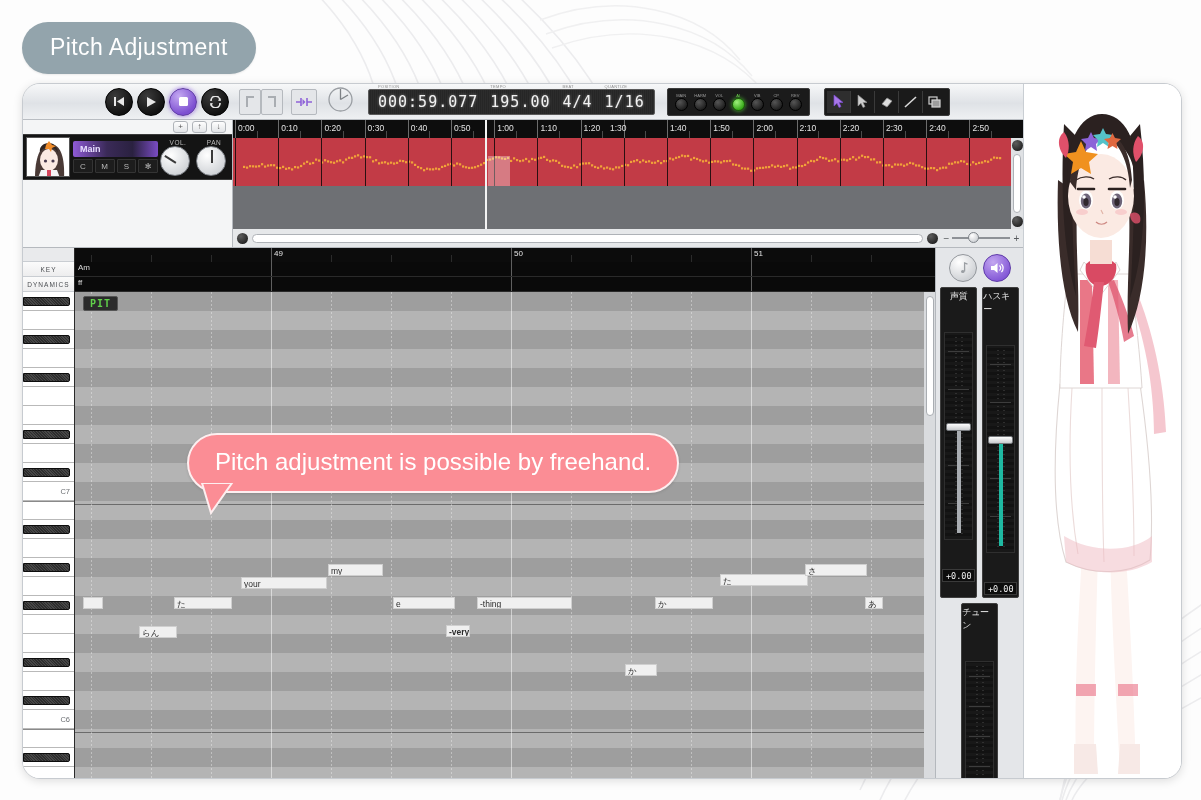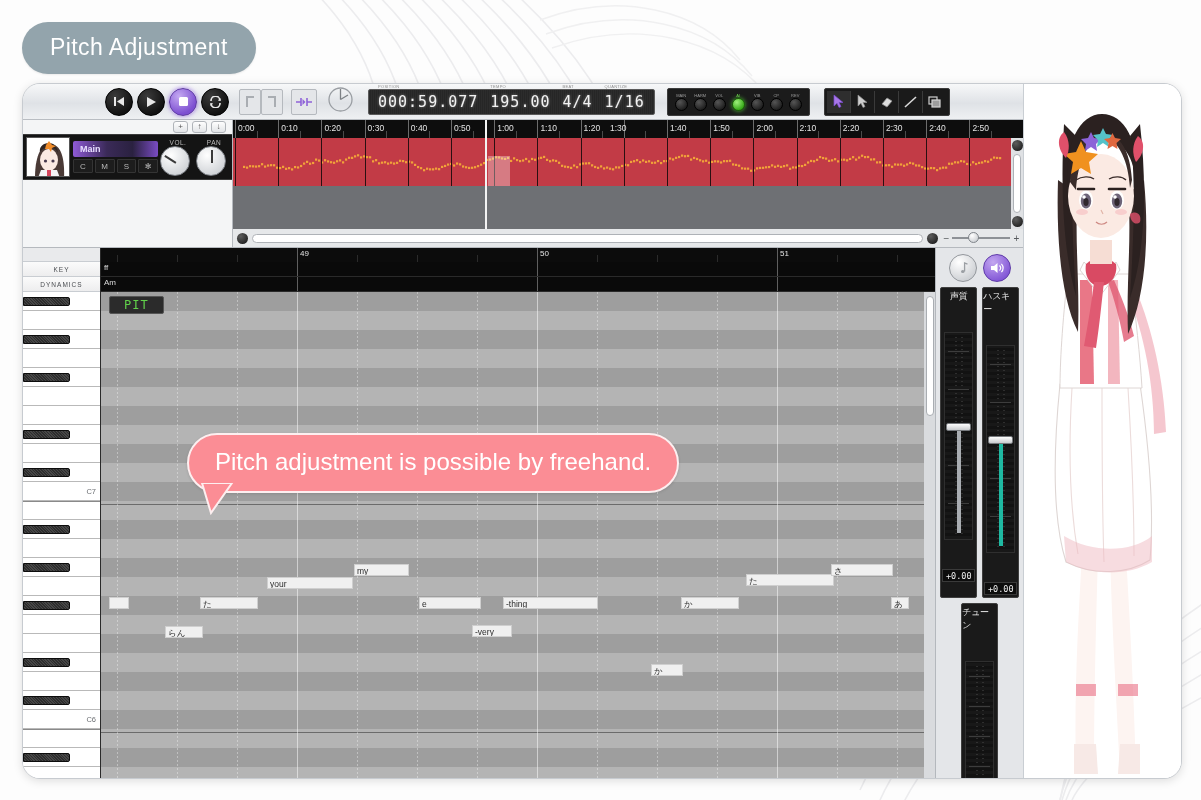--- a/index.html
+++ b/index.html
@@ -132,21 +132,21 @@
                      border:1px solid #80858b; }
   .pm { font-size:10px; color:#56595d; }
   #arr-vscroll { position:absolute; right:0; top:18px; bottom:18px; width:12px;
                  background:#dfe1e4; display:flex; flex-direction:column; align-items:center;
                  justify-content:space-between; padding:2px 0; }
   #arr-vscroll .thumb { width:8px; flex:1; margin:3px 0; background:#fff;
                         border:1px solid #aeb2b7; border-radius:4px; }
 
   
   #editor { flex:1; display:flex; position:relative; background:#dfe1e3; overflow:hidden; }
-  #keys-col { width:78px; position:relative; background:#fff; border-right:1px solid #2a2a2a; }
+  #keys-col { width:52px; position:relative; background:#fff; border-right:1px solid #2a2a2a; }
   #lane-head { height:44px; background:#f1f2f3; border-bottom:1px solid #b7bbc0; }
   .lane-lab { height:15px; display:flex; align-items:center; justify-content:center;
               font-size:6.5px; letter-spacing:1px; color:#4a4d51;
               background:linear-gradient(#fbfbfb,#ededee); border-bottom:1px solid #c9cdd2; }
   #piano { position:absolute; left:0; right:0; top:44px; bottom:0; background:#fff; }
   .wk { position:absolute; left:0; right:0; border-bottom:1px solid #b9b9b9; }
   .bk { position:absolute; left:0; width:47px; height:9px; border-radius:0 2px 2px 0;
         background:repeating-linear-gradient(45deg,#2d2d2d,#2d2d2d 1px,#474747 1px,#474747 2px);
         border:1px solid #0d0d0d; }
   .klab { position:absolute; right:4px; font-size:7.5px; color:#6d7074; }
@@ -163,22 +163,22 @@
           background:#a8a8a8; }
   .grow { position:absolute; left:0; right:0; height:19px; }
   .grow.d { background:#9e9e9e; }
   .grow.l { background:#b4b4b4; }
   .gline { position:absolute; left:0; right:0; height:1px; background:rgba(255,255,255,.28); }
   .gline.oct { background:#6b6b6b; height:1px; }
   .vline { position:absolute; top:0; bottom:0; width:1px;
            background:repeating-linear-gradient(180deg,rgba(255,255,255,.35) 0 2px, transparent 2px 4px); }
   .vline.bar { background:rgba(255,255,255,.5); }
   #pit-badge { position:absolute; left:8px; top:4px; background:#2b2b2b; border:1px solid #555;
-               color:#61d14a; font-family:"DejaVu Sans Mono", monospace; font-size:12px;
-               font-weight:normal; padding:1px 14px; border-radius:2px; letter-spacing:1px; z-index:9; }
+               color:#61d14a; font-family:"DejaVu Sans Mono", monospace; font-size:10px;
+               font-weight:bold; padding:1px 6px; border-radius:2px; letter-spacing:1px; z-index:9; }
   .lyric { position:absolute; background:#f0f0f0; border:1px solid #cfcfcf;
            font-size:8.5px; color:#2b2b2b; padding:0 2px; height:12px; line-height:12px;
            white-space:nowrap; overflow:hidden; z-index:4; }
   #roll-vscroll { position:absolute; right:0; top:44px; bottom:0; width:11px;
                   background:#d9dbde; }
   #roll-vscroll .thumb { position:absolute; left:1.5px; width:8px; top:4px; height:120px;
                          background:#fff; border:1px solid #a9adb2; border-radius:4px; }
 
   
   #mixer { width:88px; flex:0 0 88px; background:#e4e6e9; border-left:1px solid #b4b8bd;
@@ -858,28 +858,28 @@
             <div class="sub" style="left: 556px; top: 7px;"></div>
             <div class="sub" style="left: 616px; top: 7px;"></div>
             <div class="mline" style="left: 676px;"></div>
             <div class="mlab" style="left: 676px;">51</div>
             <div class="sub" style="left: 736px; top: 7px;"></div>
             <div class="sub" style="left: 796px; top: 7px;"></div>
             <div class="sub" style="left: 16px; top: 7px;"></div>
             <div class="sub" style="left: 76px; top: 7px;"></div>
             <div class="sub" style="left: 136px; top: 7px;"></div>
           </div>
-        <div id="dyn-lane">
-          <span class="lane-val">ff</span>
+        <div id="key-lane">
+          <span class="lane-val">Am</span>
         <div class="mline" style="left: 196px;"></div>
             <div class="mline" style="left: 436px;"></div>
             <div class="mline" style="left: 676px;"></div>
           </div>
-        <div id="key-lane">
-          <span class="lane-val">Am</span>
+        <div id="dyn-lane">
+          <span class="lane-val">ff</span>
         <div class="mline" style="left: 196px;"></div>
             <div class="mline" style="left: 436px;"></div>
             <div class="mline" style="left: 676px;"></div>
           </div>
         <div id="grid">
           <div id="pit-badge">PIT</div>
           <svg id="pitch-svg" width="840" height="470" viewBox="0 0 840 470" style="position:absolute;left:0;top:0">
               <path d="M8,230 L9,178 L11,168" fill="none" stroke="#3fb83a" stroke-width="2" stroke-linejoin="round" stroke-linecap="round"></path>
               <path d="M46,258 L47,230 L48,250 L49,282" fill="none" stroke="#3fb83a" stroke-width="2" stroke-linejoin="round" stroke-linecap="round"></path>
               <path d="M56,318 L58,296 L62,334 L66,318 L70,340 L74,322 L78,300 L80,288" fill="none" stroke="#3fb83a" stroke-width="2" stroke-linejoin="round" stroke-linecap="round"></path>
@@ -898,21 +898,21 @@
               <path d="M756,190 L760,208 L764,226 L768,236 L772,216 L778,194 L784,180 L792,176 L802,176 L812,178 L822,180 L830,184" fill="none" stroke="#ef8b2c" stroke-width="2" stroke-linejoin="round" stroke-linecap="round"></path>
               <path d="M836,180 L838,214 L839,250" fill="none" stroke="#3fb83a" stroke-width="2" stroke-linejoin="round" stroke-linecap="round"></path>
             </svg>
           <div id="lyrics">
               <div class="lyric" style="left: 8px; top: 305px; width: 20px;"></div>
               <div class="lyric" style="left: 99px; top: 305px; width: 58px;">た</div>
               <div class="lyric" style="left: 64px; top: 334px; width: 38px;">らん</div>
               <div class="lyric" style="left: 166px; top: 285px; width: 86px;">your</div>
               <div class="lyric" style="left: 253px; top: 272px; width: 55px;">my</div>
               <div class="lyric" style="left: 318px; top: 305px; width: 62px;">e</div>
-              <div class="lyric" style="left: 371px; top: 333px; width: 40px;">-very</div>
+              <div class="lyric" style="left: 371px; top: 333px; width: 24px; font-weight: bold;">-very</div>
               <div class="lyric" style="left: 402px; top: 305px; width: 95px;">-thing</div>
               <div class="lyric" style="left: 550px; top: 372px; width: 32px;">か</div>
               <div class="lyric" style="left: 580px; top: 305px; width: 58px;">か</div>
               <div class="lyric" style="left: 645px; top: 282px; width: 88px;">た</div>
               <div class="lyric" style="left: 730px; top: 272px; width: 62px;">さ</div>
               <div class="lyric" style="left: 790px; top: 305px; width: 18px;">あ</div>
             </div>
         <div class="grow d" style="top: 0px; height: 19px;"></div>
             <div class="grow l" style="top: 19px; height: 19px;"></div>
             <div class="grow d" style="top: 38px; height: 19px;"></div>

